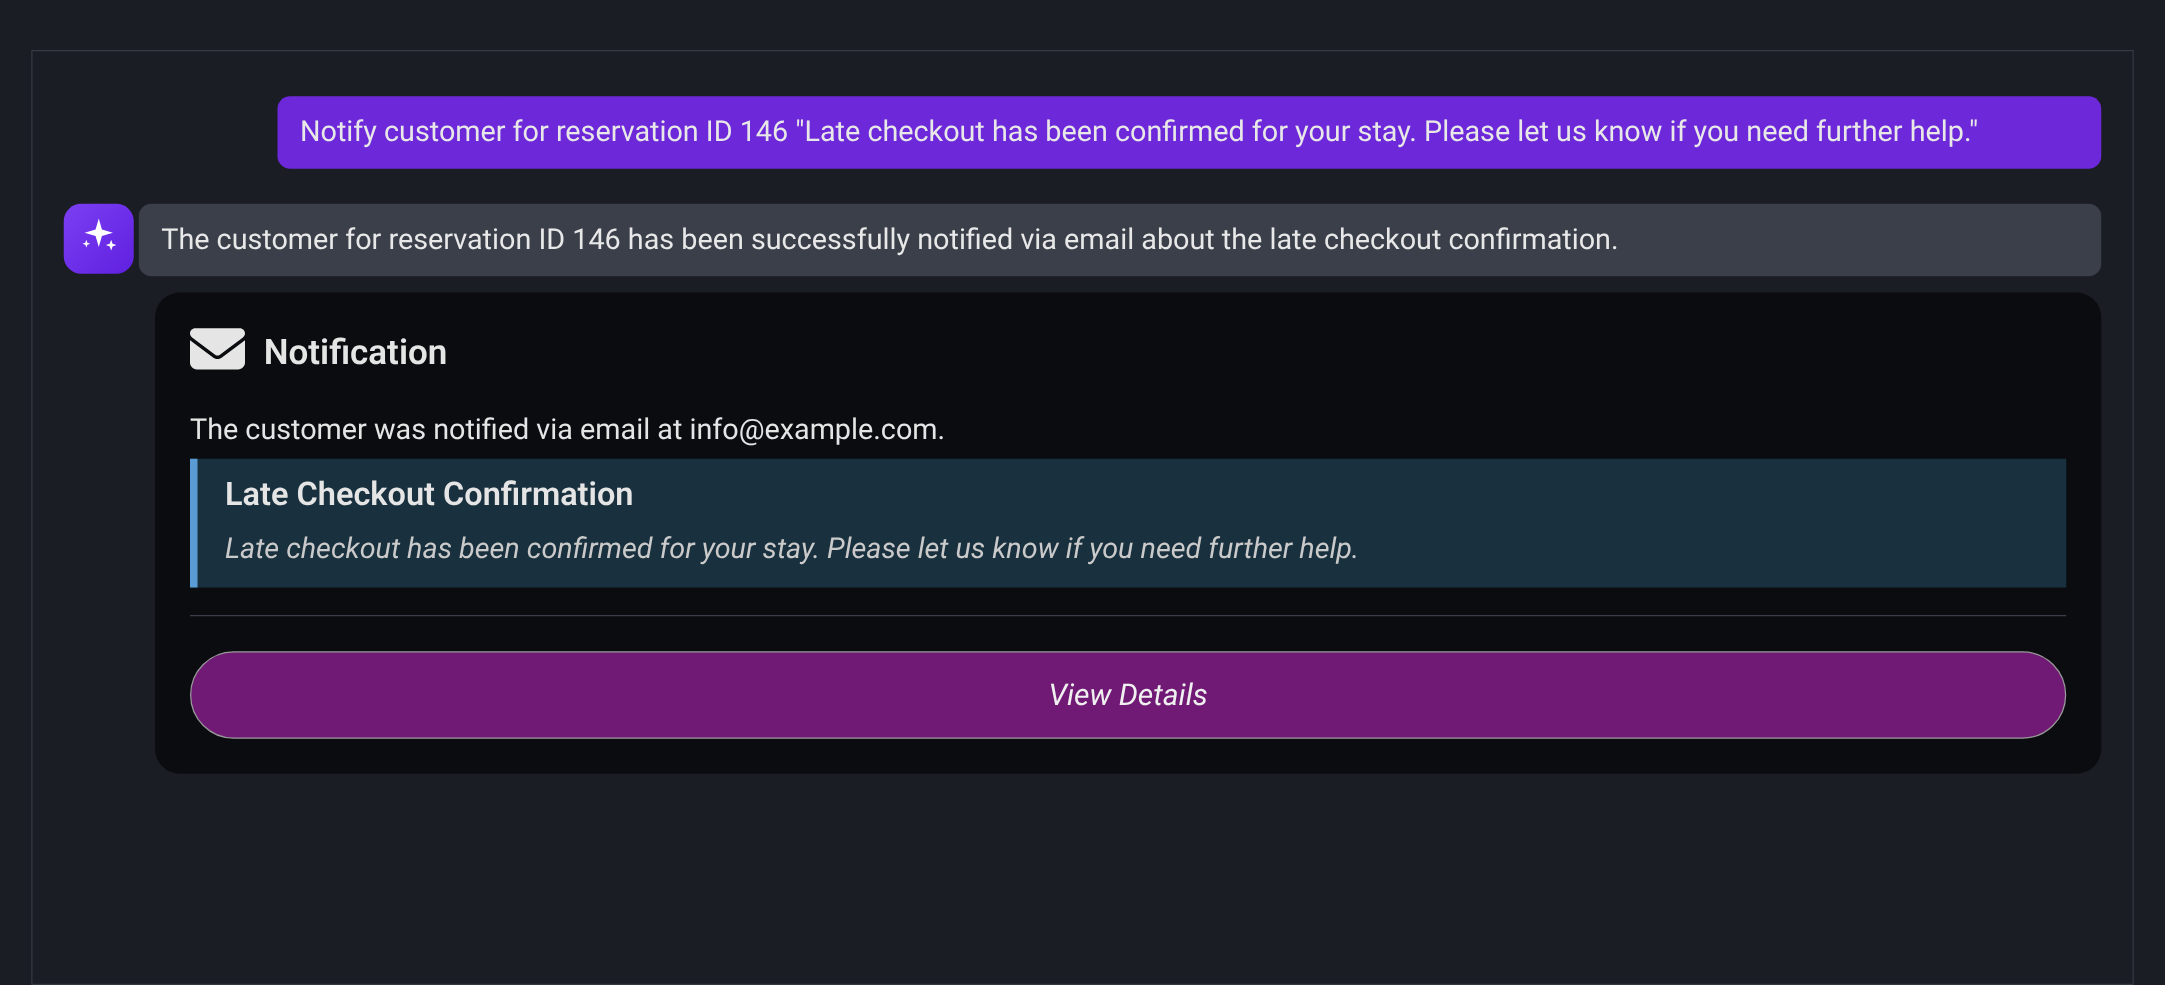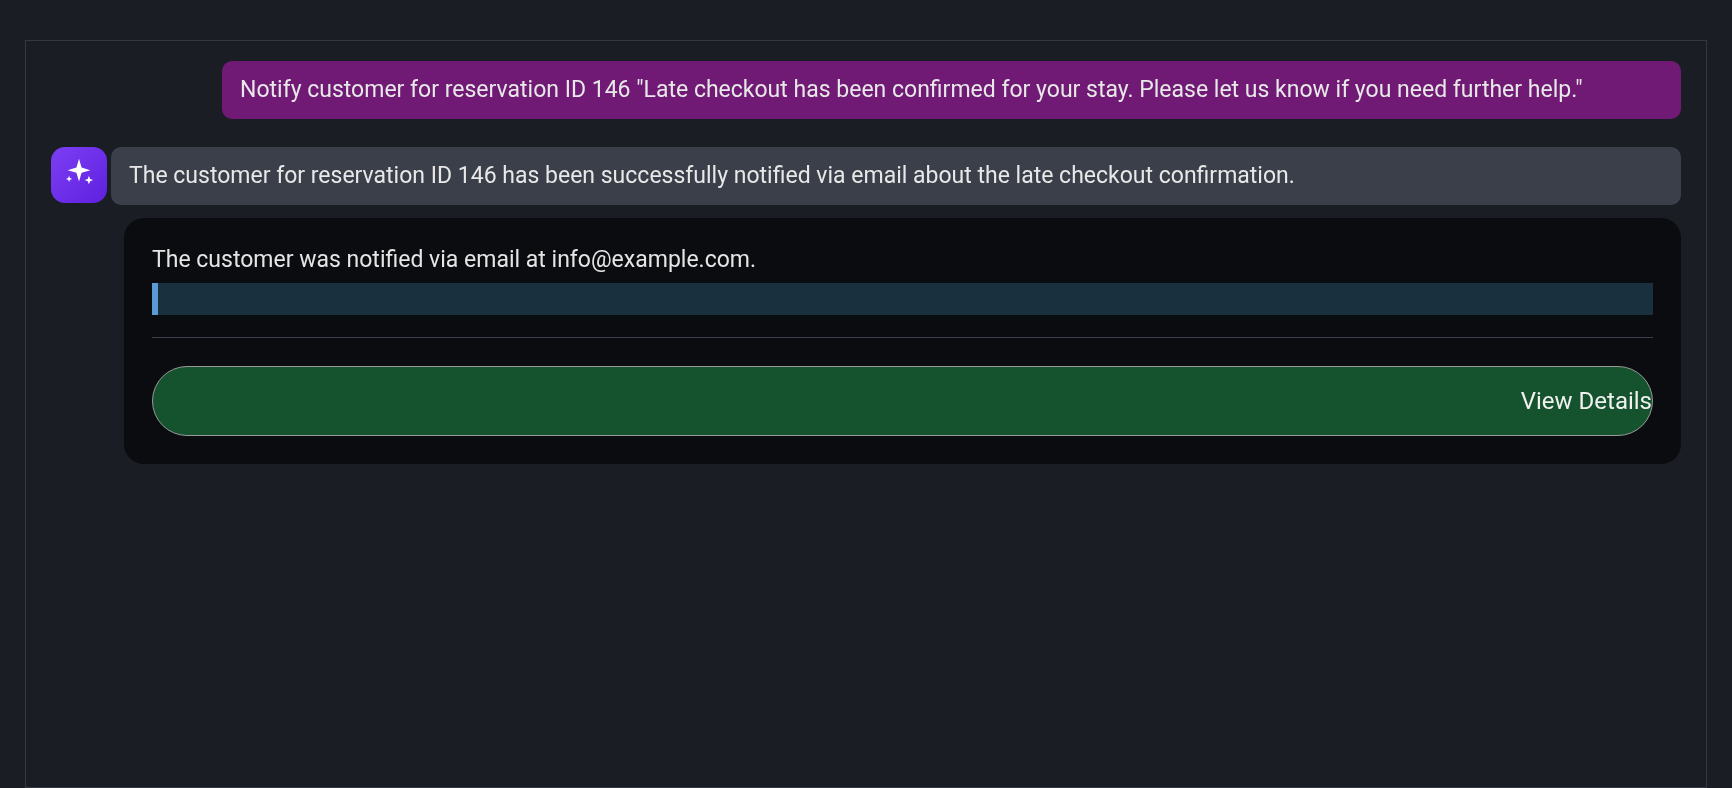--- a/index.html
+++ b/index.html
@@ -18,24 +18,24 @@
     }
 
     .outer-container {
       border: 1px solid #353942;
       margin: 40px 25px 0 25px;
       padding: 20px 0;
       min-height: 748px;
     }
 
     .user-message {
-      background-color: #701a75;
+      background-color: #6d28d9;
       border-radius: 10px;
       padding: 13px 18px;
-      margin: 0 25px 28px 196px;
+      margin: 16px 25px 28px 196px;
       color: #e8e8e8;
       font-size: 23px;
       line-height: 1.4;
     }
 
     .assistant-row {
       display: flex;
       align-items: flex-start;
       gap: 4px;
       margin: 0 25px 0 25px;
@@ -122,29 +122,30 @@
 
     .divider {
       border: none;
       border-top: 1px solid #3a3f4a;
       margin: 22px 0 28px 0;
     }
 
     .view-details-btn {
       display: block;
       width: 100%;
-      background-color: #14532d;
+      background-color: #701a75;
       border: 1px solid #9a9a9a;
       border-radius: 36px;
       padding: 20px 0;
       font-size: 24px;
       color: #f0f0f0;
-      text-align: right;
+      text-align: center;
       cursor: pointer;
       font-family: inherit;
+      font-style: italic;
     }
   </style>
 </head>
 <body>
 
 <div class="outer-container">
 
   <div class="user-message">
     <span>Notify customer for reservation ID 146 "Late checkout has been confirmed for your stay. Please let us know if you need further help."</span>
   </div>
@@ -156,24 +157,34 @@
           <path d="M12 2 L13.8 8.2 L20 10 L13.8 11.8 L12 18 L10.2 11.8 L4 10 L10.2 8.2 Z M19 14 L19.8 16.2 L22 17 L19.8 17.8 L19 20 L18.2 17.8 L16 17 L18.2 16.2 Z M5 14 L5.6 15.6 L7.2 16.2 L5.6 16.8 L5 18.4 L4.4 16.8 L2.8 16.2 L4.4 15.6 Z"></path>
         </svg>
       </span>
     </div>
     <div class="assistant-message">
       <span>The customer for reservation ID 146 has been successfully notified via email about the late checkout confirmation.</span>
     </div>
   </div>
 
   <div class="notification-card">
+    <div class="notification-header">
+      <span>
+        <svg viewBox="0 0 512 384">
+          <path d="M48 0C21.5 0 0 21.5 0 48C0 63.1 7.1 77.3 19.2 86.4L236.8 249.6C248.2 258.1 263.8 258.1 275.2 249.6L492.8 86.4C504.9 77.3 512 63.1 512 48C512 21.5 490.5 0 464 0H48zM0 112V320C0 355.3 28.7 384 64 384H448C483.3 384 512 355.3 512 320V112L294.4 275.2C271.6 292.3 240.4 292.3 217.6 275.2L0 112z"></path>
+        </svg>
+      </span>
+      <span class="notification-title">Notification</span>
+    </div>
 
     <div class="notification-body-text">The customer was notified via email at info@example.com.</div>
 
     <div class="notification-detail">
+      <div class="notification-detail-title">Late Checkout Confirmation</div>
+      <div class="notification-detail-body">Late checkout has been confirmed for your stay. Please let us know if you need further help.</div>
     </div>
 
     <hr class="divider">
 
     <button class="view-details-btn">View Details</button>
   </div>
 
 </div>
 
 </body></html>

